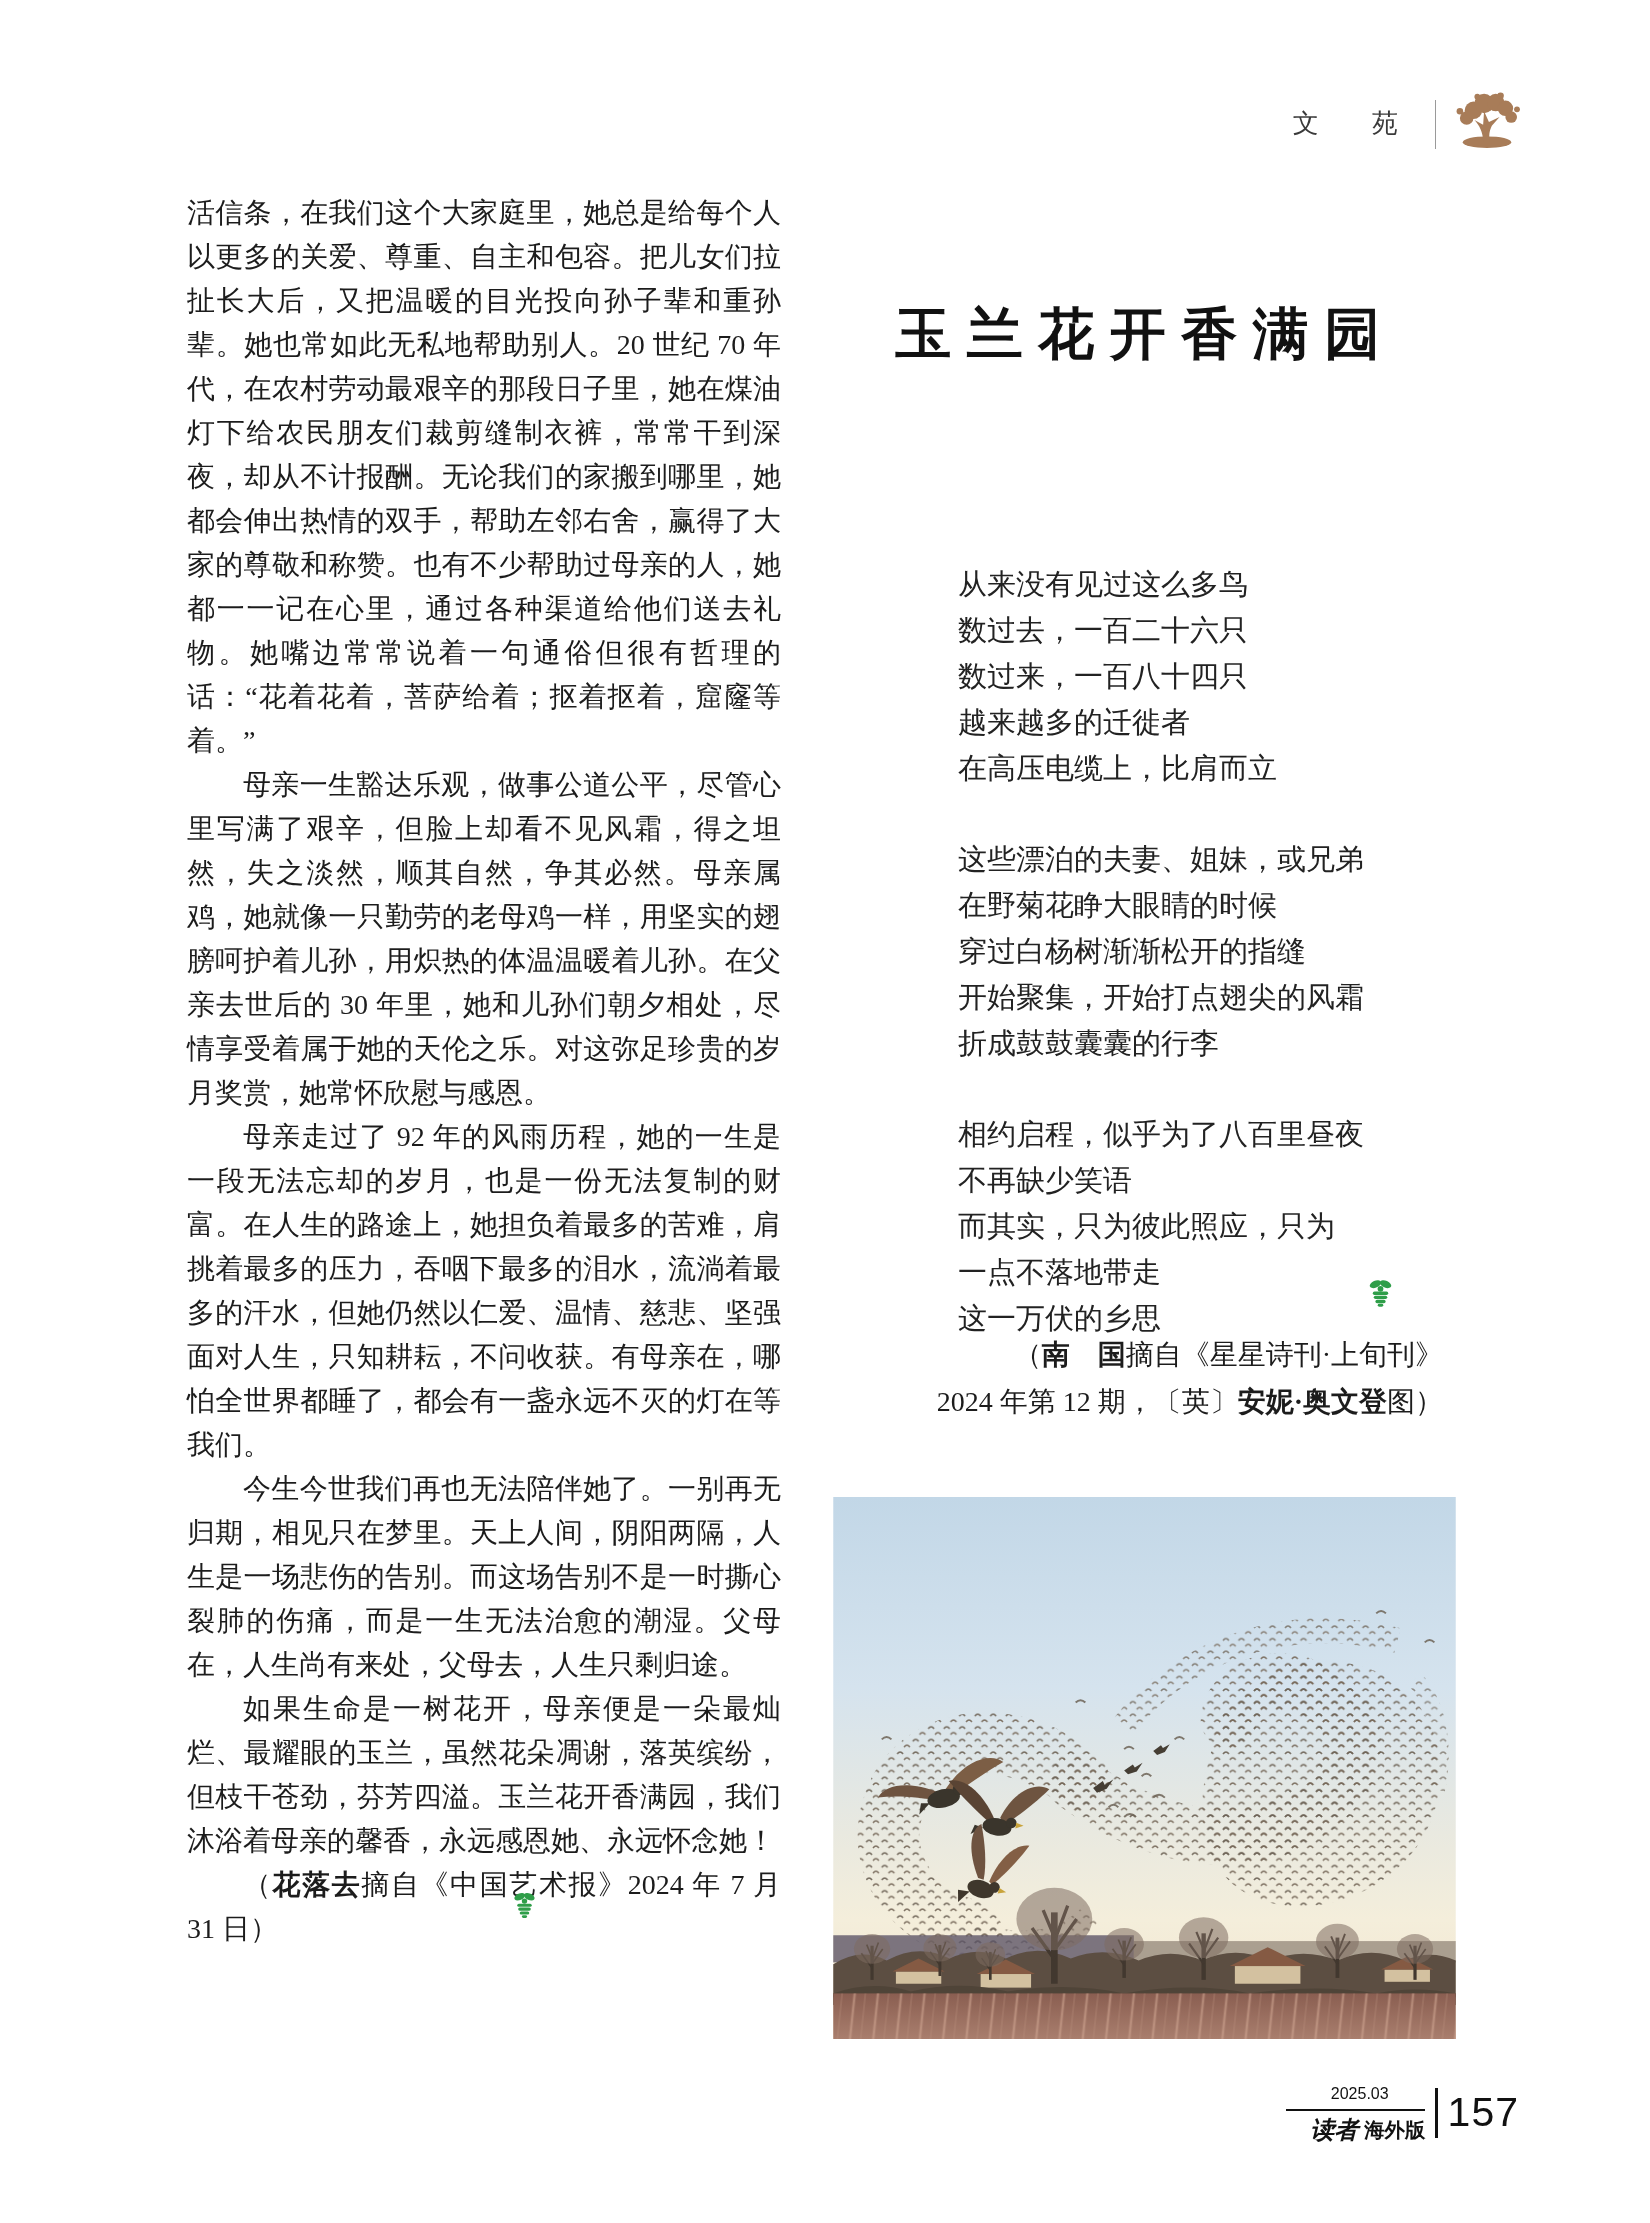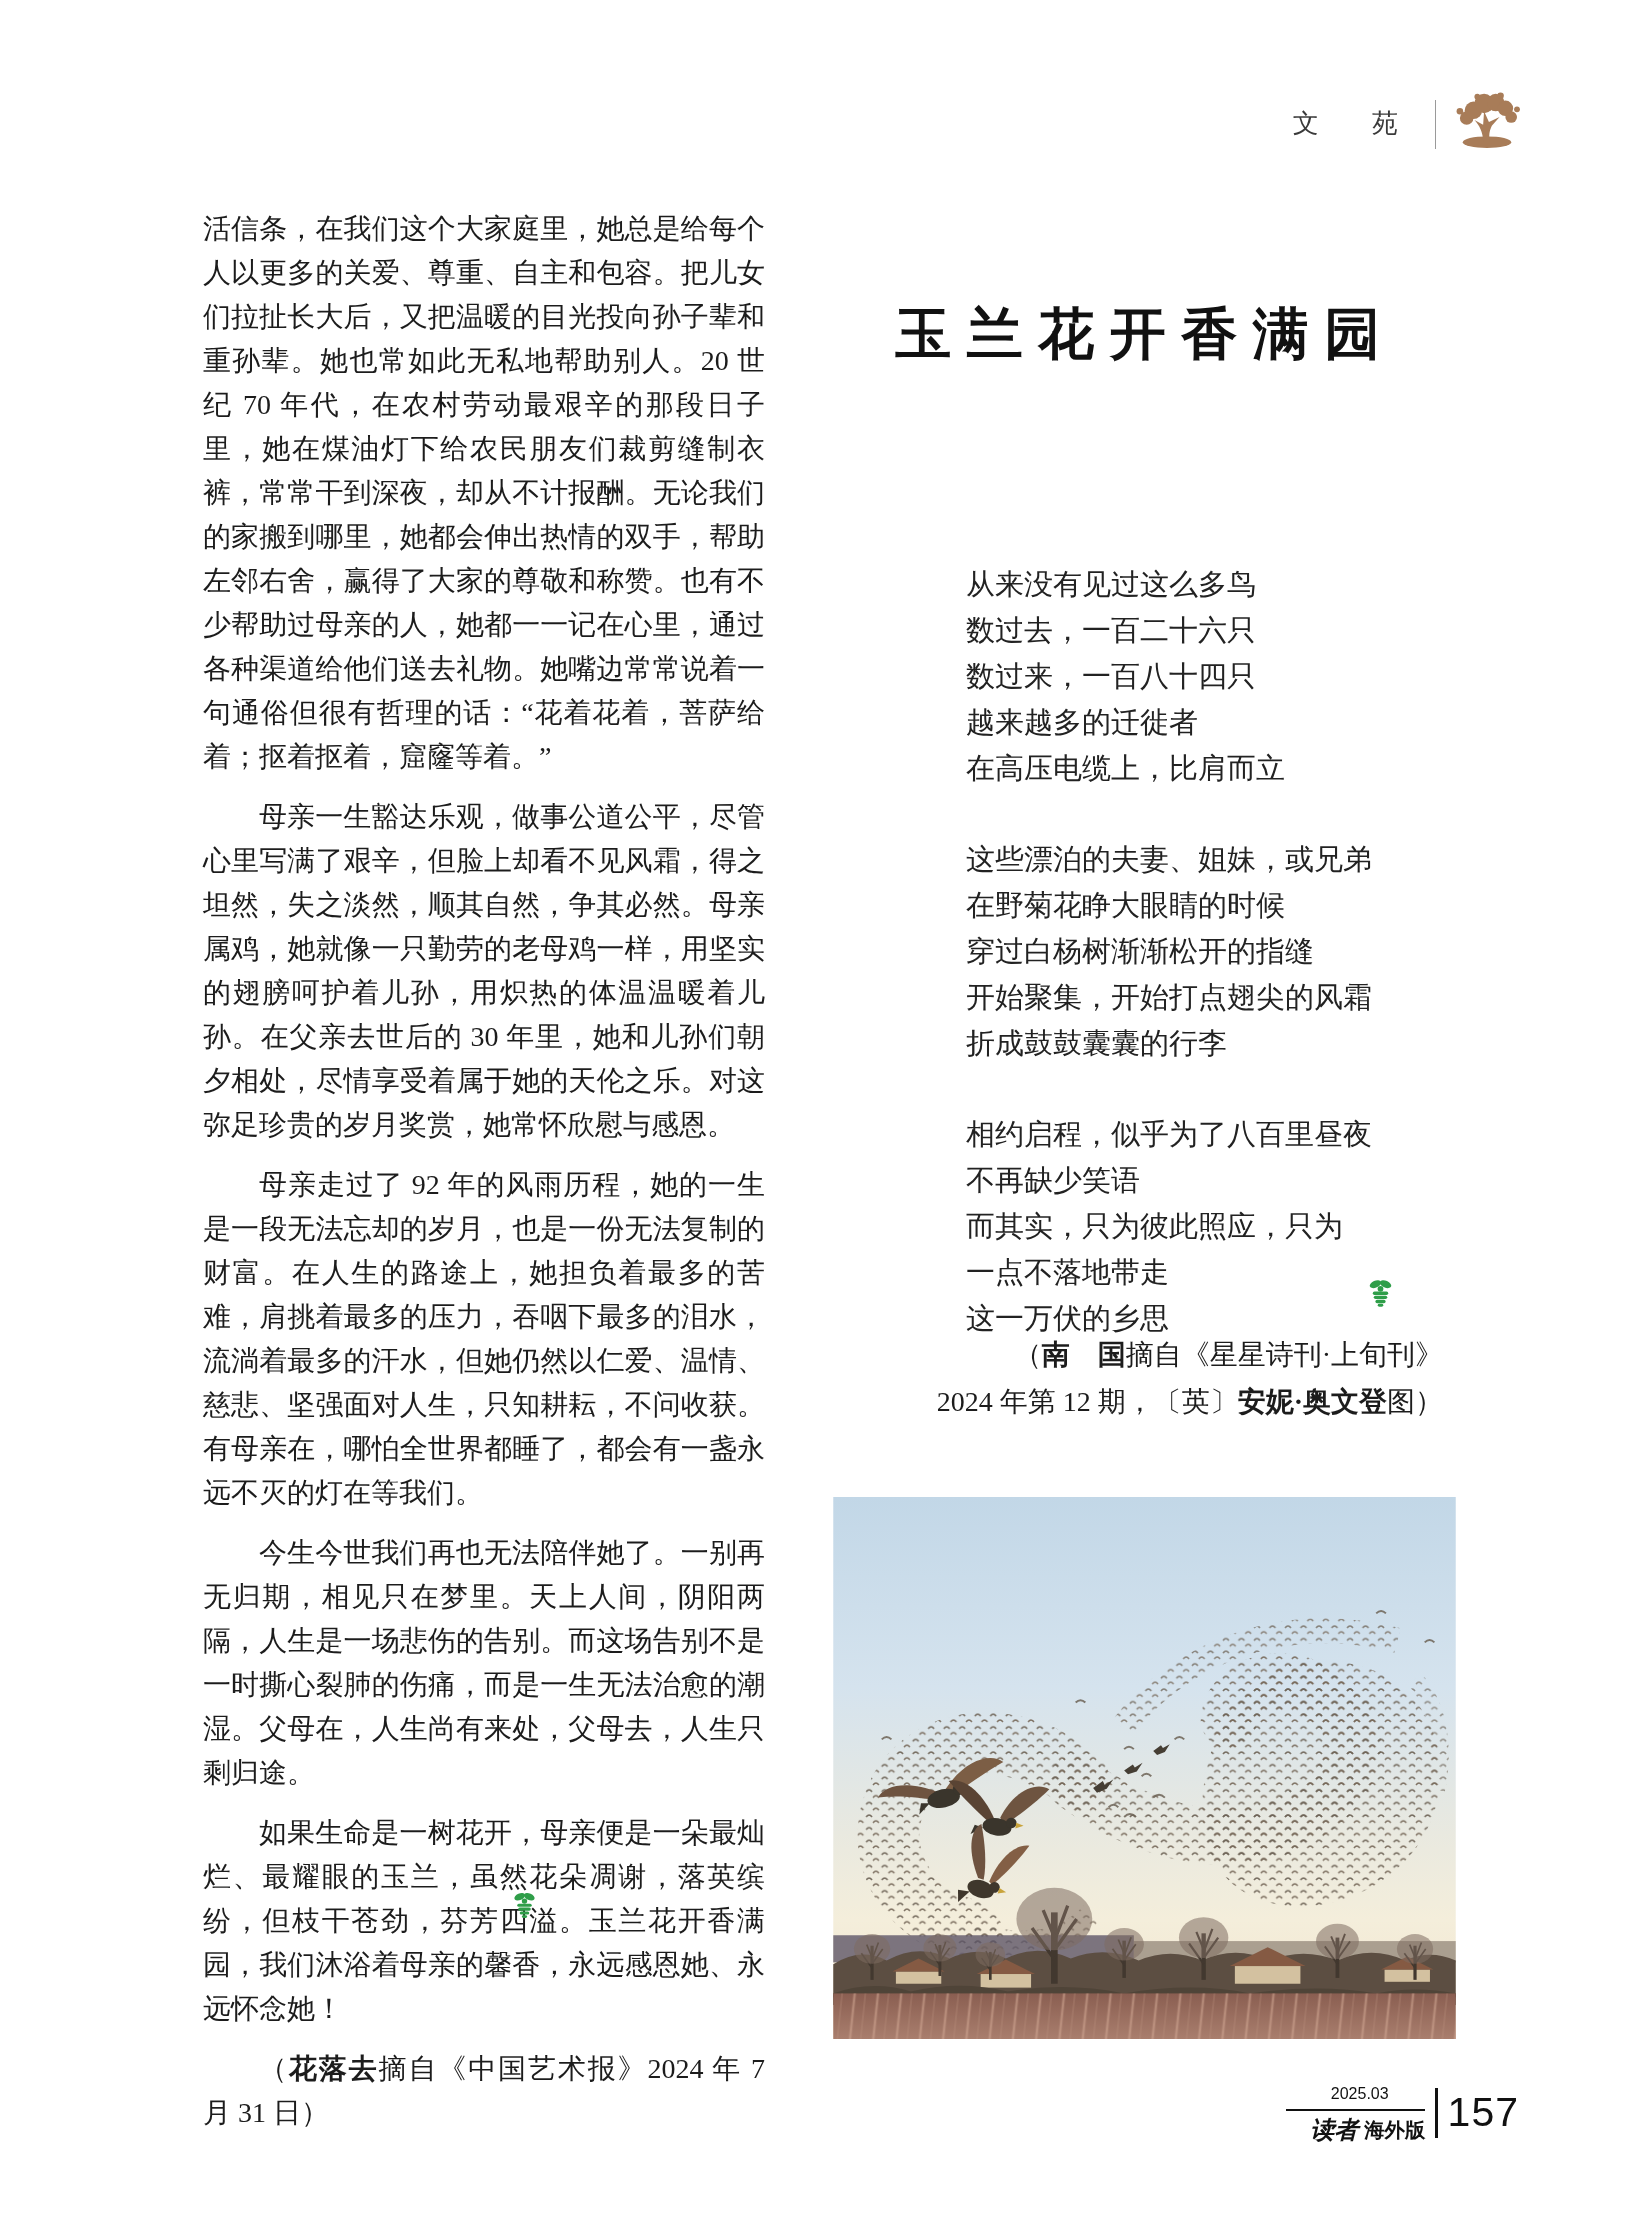--- a/index.html
+++ b/index.html
@@ -8,31 +8,31 @@
 
   
   .section-header{position:absolute;top:89px;right:127px;display:flex;align-items:flex-end;gap:13.6px;}
   .section-label{font-family:"Liberation Sans", sans-serif;font-size:26px;color:#3a3a3a;
                  letter-spacing:23px;line-height:60px;white-space:nowrap;}
   .section-divider{width:1.9px;height:49px;background:#9a9a9a;margin-bottom:3.9px;}
 
   
   .left-col{position:absolute;left:187px;top:191px;width:594px;font-size:28px;line-height:44px;
             text-align:justify;text-justify:inter-character;}
-  .left-col p{margin:16px;text-indent:2em;}
+  .left-col p{margin:0;text-indent:2em;}
   .left-col p.no-indent{text-indent:0;}
   .bold{font-weight:bold;}
 
   
   .poem-title{position:absolute;left:835px;top:297px;width:621px;text-align:center;
               font-size:56px;font-weight:bold;letter-spacing:15.5px;color:#111;white-space:nowrap;}
   .poem-author{position:absolute;left:835px;top:398px;width:621px;text-align:center;
                font-size:32px;letter-spacing:3.9px;color:#111;}
   .poem-body{position:absolute;left:958px;top:561px;font-size:29px;line-height:46px;color:#222;}
-  .stanza{margin:0 0 45px 8px;}
+  .stanza{margin:0 0 45px 0;}
   .poem-line{white-space:nowrap;}
   .poem-attr{position:absolute;left:910px;top:1331px;width:533px;text-align:right;
              font-size:28px;line-height:47px;color:#1c1c1c;}
   .poem-attr .line{white-space:nowrap;}
 
   
   .bee{position:absolute;}
   .bee svg{display:block;}
 
   

